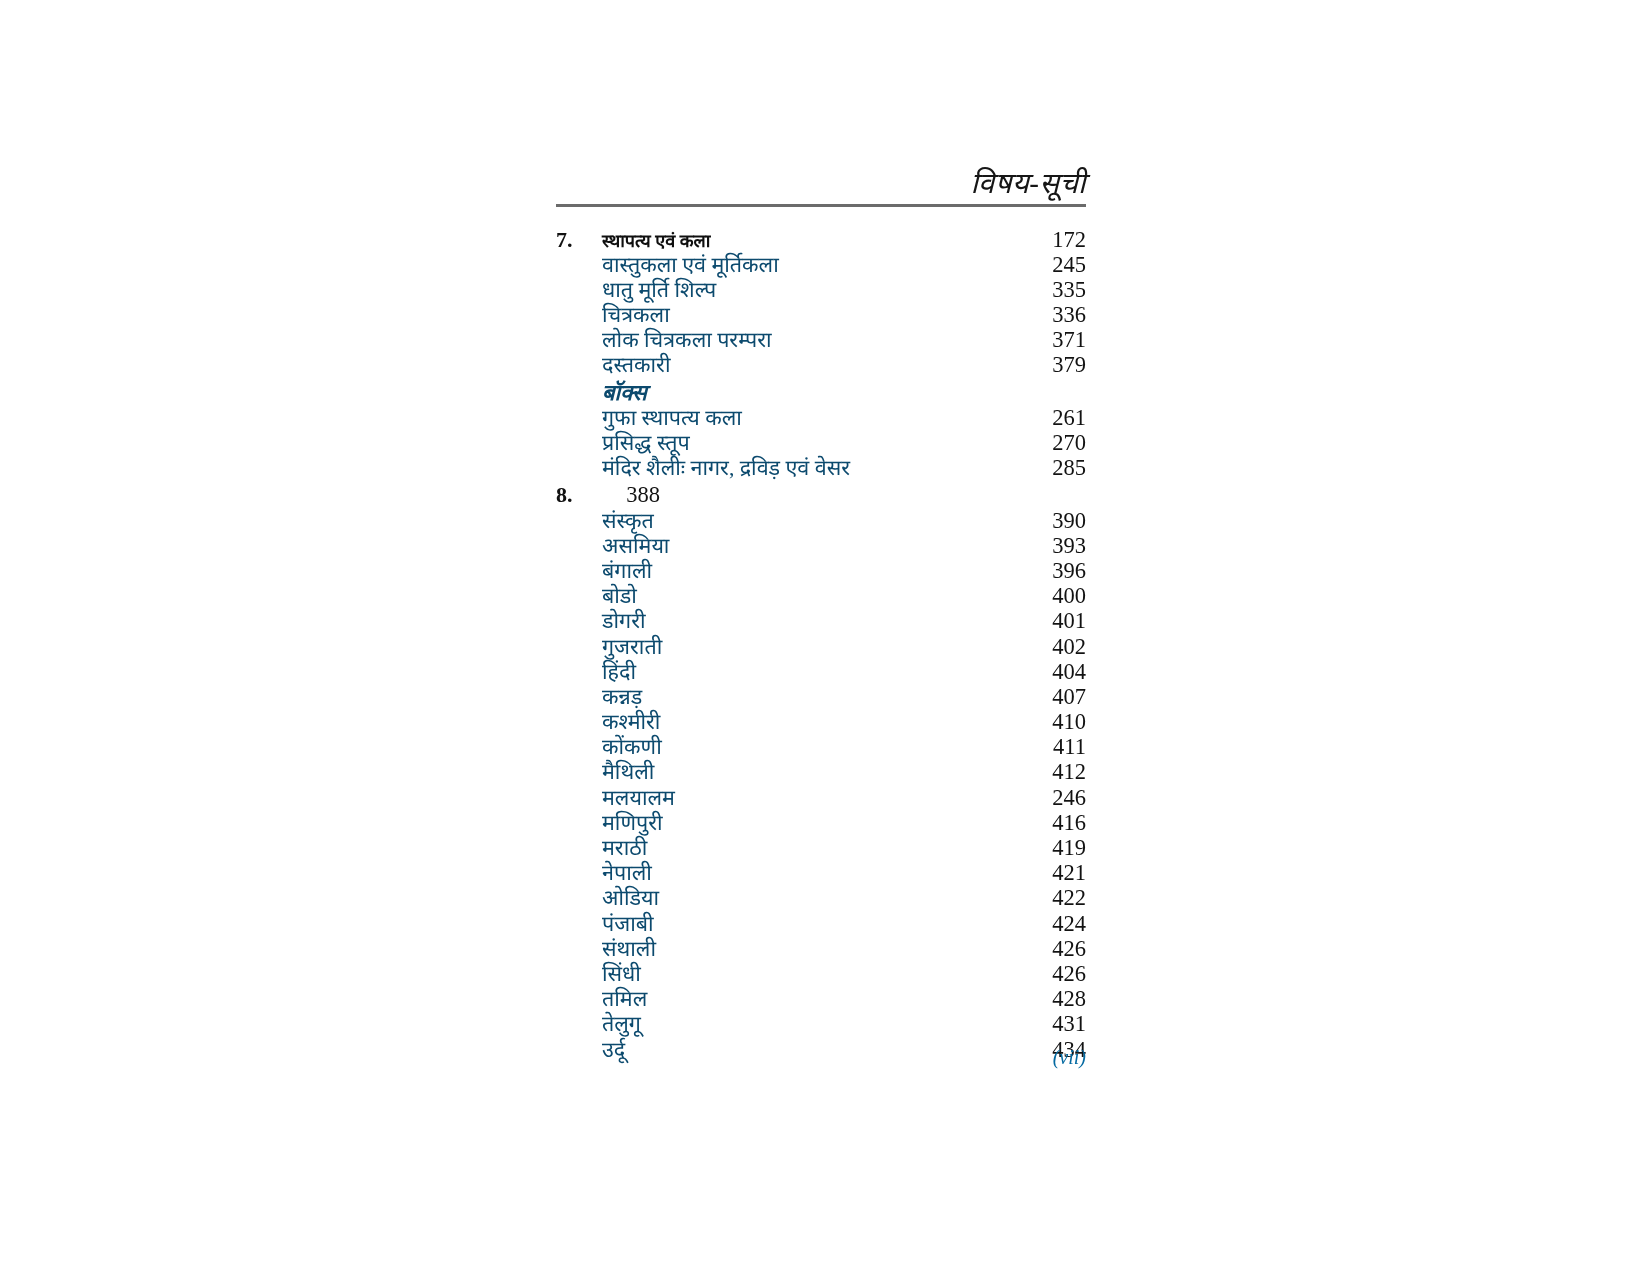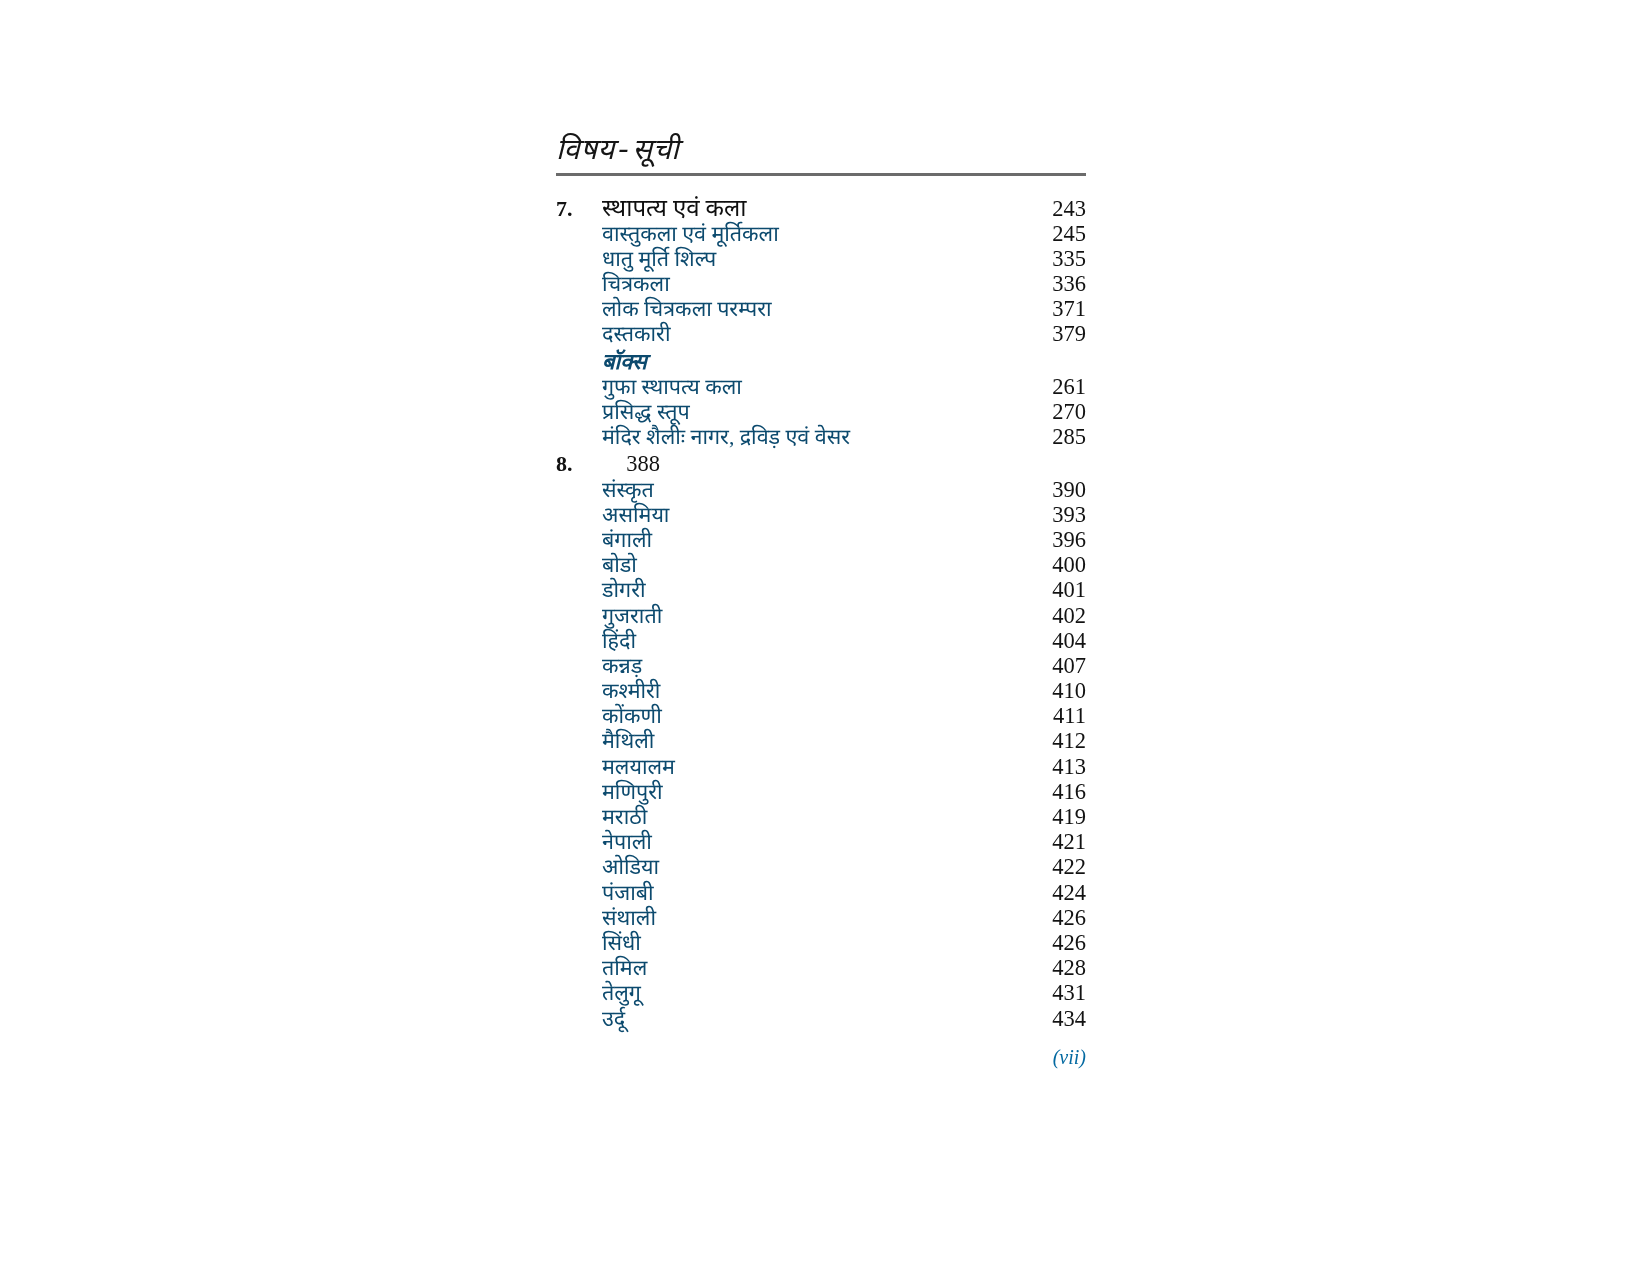--- a/index.html
+++ b/index.html
@@ -16,27 +16,28 @@
     color: #121212;
     overflow: hidden;
   }
   .content-col {
     position: absolute;
     left: 556px;
     top: 136px;
     width: 530px;
   }
   .page-header-title {
-    text-align: left;
-    font-family: Liberation Mono, monospace;
+    text-align: right;
+    font-family: Liberation Serif, serif;
     font-style: italic;
     font-size: 29px;
     line-height: 32px;
     color: #161616;
     letter-spacing: 0.5px;
+    margin-top: 31px;
   }
   .header-rule {
     height: 2.5px;
     background: #6b6b6b;
     margin-top: 5px;
     border: none;
   }
   .toc-list {
     margin-top: 20px;
   }
@@ -58,22 +59,22 @@
     color: #121212;
   }
   .toc-label {
     flex: 1 1 auto;
     font-family: "Liberation Serif", "DejaVu Sans", serif;
     font-size: 21.5px;
     color: #0c4a6e;
     white-space: nowrap;
   }
   .toc-row.section .toc-label {
-    font-weight: normal;
-    font-size: 24px;
+    font-weight: bold;
+    font-size: 18px;
     color: #0f0f0f;
   }
   .toc-row.box-heading .toc-label {
     font-weight: bold;
     font-style: italic;
     font-size: 22px;
   }
   .toc-page {
     flex: 0 0 auto;
     font-family: "Liberation Serif", serif;
@@ -98,21 +99,21 @@
 <body>
 
 <div class="page">
   <div class="content-col">
     <div class="page-header-title">विषय-सूची</div>
     <div class="header-rule" style="background: rgb(107, 107, 107);"></div>
     <div class="toc-list">
         <div class="toc-row section">
           <span class="toc-num">7.</span>
           <span class="toc-label">स्थापत्य एवं कला</span>
-          <span class="toc-page">243</span>
+          <span class="toc-page">172</span>
         </div>
         <div class="toc-row">
           <span class="toc-num"></span>
           <span class="toc-label">वास्तुकला एवं मूर्तिकला</span>
           <span class="toc-page">245</span>
         </div>
         <div class="toc-row">
           <span class="toc-num"></span>
           <span class="toc-label">धातु मूर्ति शिल्प</span>
           <span class="toc-page">335</span>
@@ -207,21 +208,21 @@
           <span class="toc-page">411</span>
         </div>
         <div class="toc-row">
           <span class="toc-num"></span>
           <span class="toc-label">मैथिली</span>
           <span class="toc-page">412</span>
         </div>
         <div class="toc-row">
           <span class="toc-num"></span>
           <span class="toc-label">मलयालम</span>
-          <span class="toc-page">413</span>
+          <span class="toc-page">246</span>
         </div>
         <div class="toc-row">
           <span class="toc-num"></span>
           <span class="toc-label">मणिपुरी</span>
           <span class="toc-page">416</span>
         </div>
         <div class="toc-row">
           <span class="toc-num"></span>
           <span class="toc-label">मराठी</span>
           <span class="toc-page">419</span>

